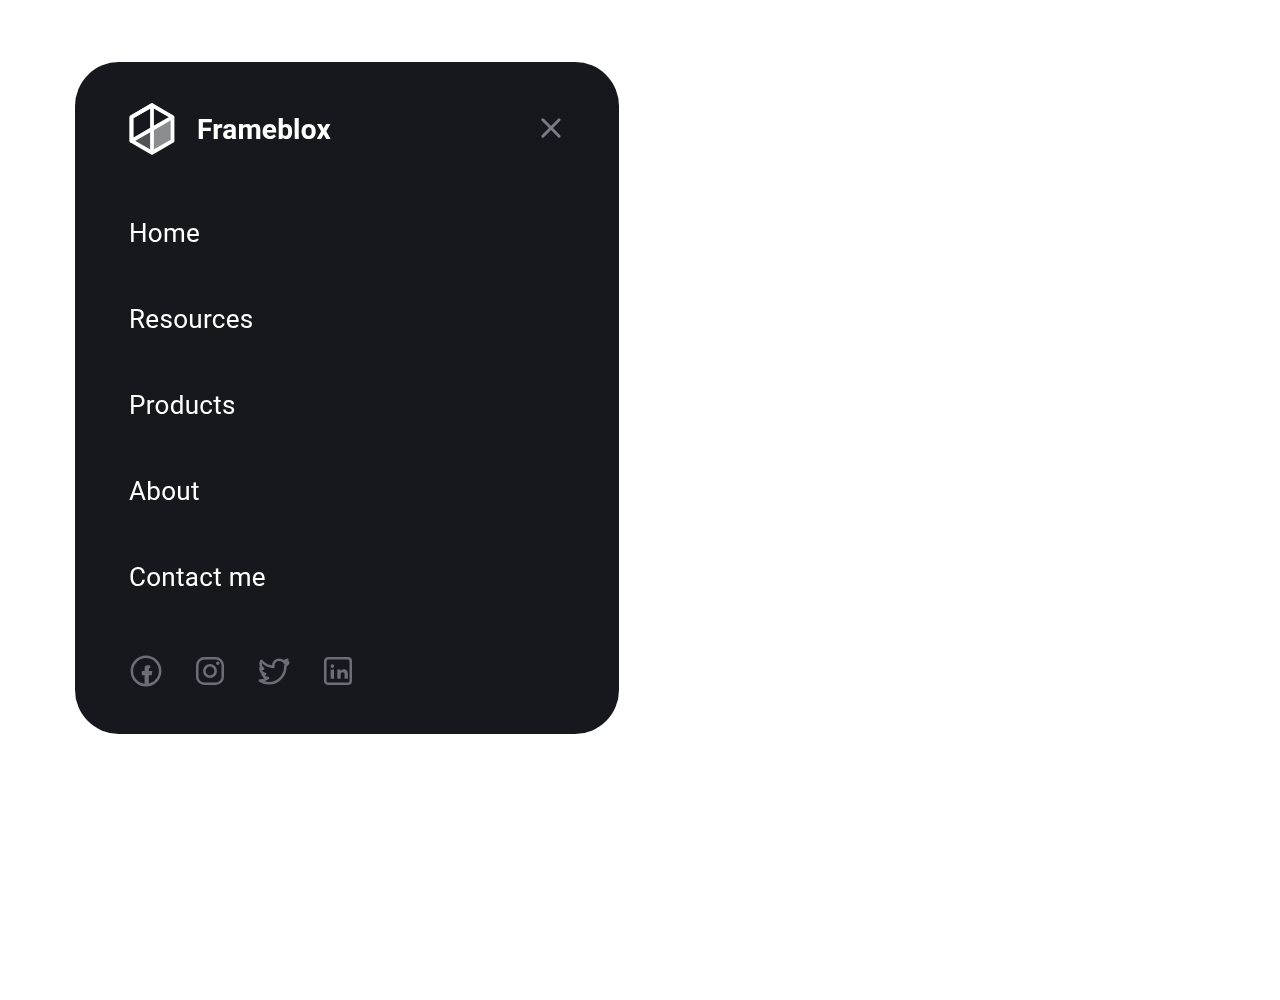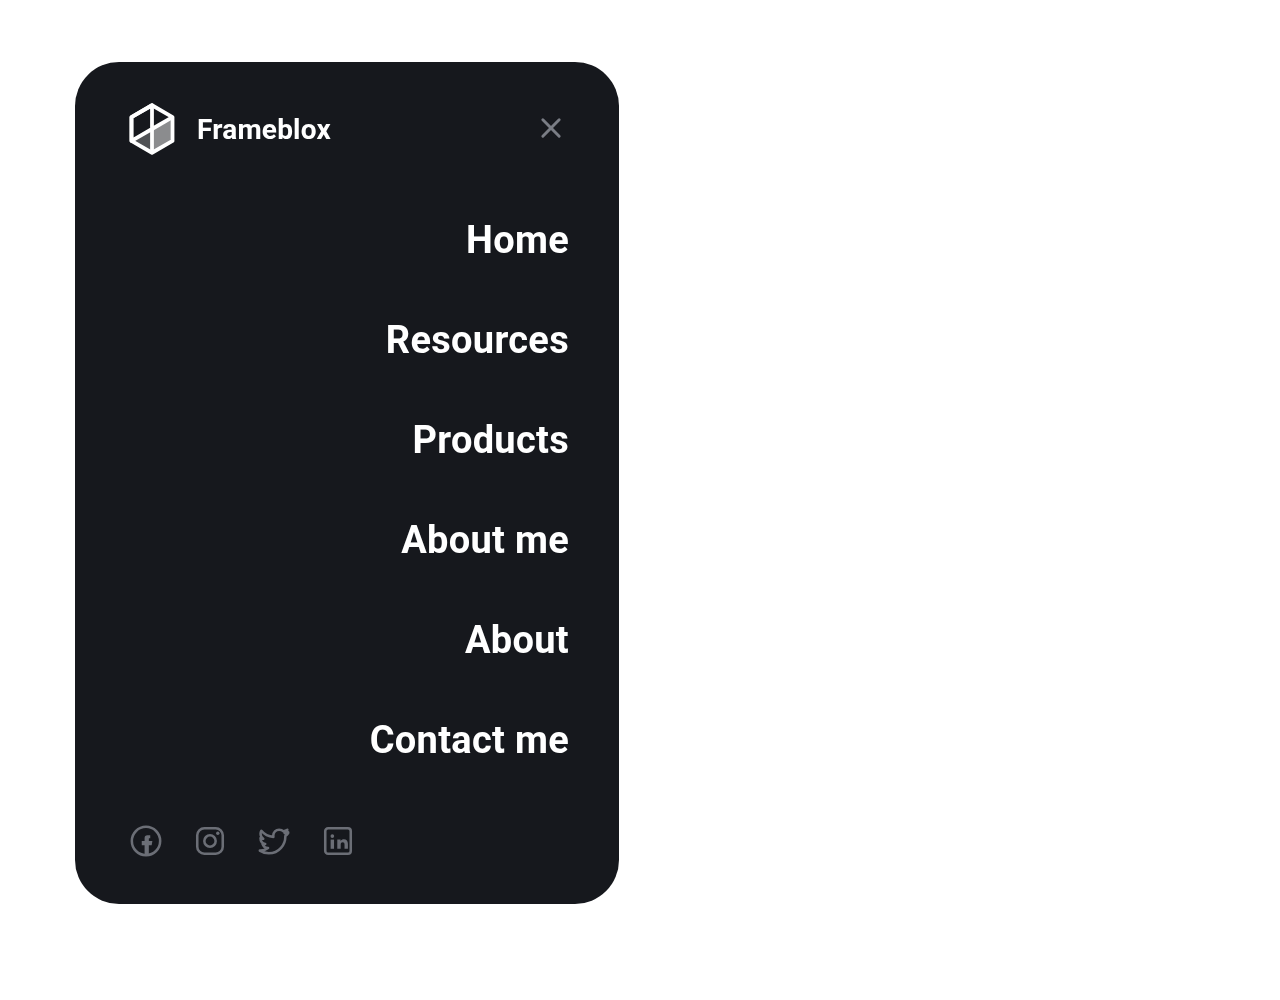--- a/index.html
+++ b/index.html
@@ -15,21 +15,20 @@
       height: 1000px;
       padding: 62px 0 0 75px;
     }
     
     .menu-panel {
       width: 544px;
       background: #16181d;
       border-radius: 44px;
       padding: 40px 50px 44px 50px;
       color: #ffffff;
-      text-align: right;
     }
     
     .header-row {
       display: flex;
       align-items: center;
       justify-content: space-between;
       margin-bottom: 62px;
     }
     
     .brand {
@@ -72,22 +71,22 @@
     .nav-list {
       list-style: none;
       display: flex;
       flex-direction: column;
       gap: 56px;
       margin-bottom: 64px;
       padding-left: 4px;
     }
     
     .nav-item {
-      font-size: 38px;
-      font-weight: 700;
+      font-size: 26px;
+      font-weight: 400;
       color: #ffffff;
       cursor: pointer;
       letter-spacing: 0.3px;
     }
     
     .social-row {
       display: flex;
       gap: 30px;
       padding-left: 4px;
     }
@@ -140,23 +139,20 @@
     <li class="nav-item">
       <span>Home</span>
     </li>
     <li class="nav-item">
       <span>Resources</span>
     </li>
     <li class="nav-item">
       <span>Products</span>
     </li>
     <li class="nav-item">
-      <span>About me</span>
-    </li>
-    <li class="nav-item">
       <span>About</span>
     </li>
     <li class="nav-item">
       <span>Contact me</span>
     </li>
   </ul>
 
   <div class="social-row">
     <a class="social-link">
       <span>

